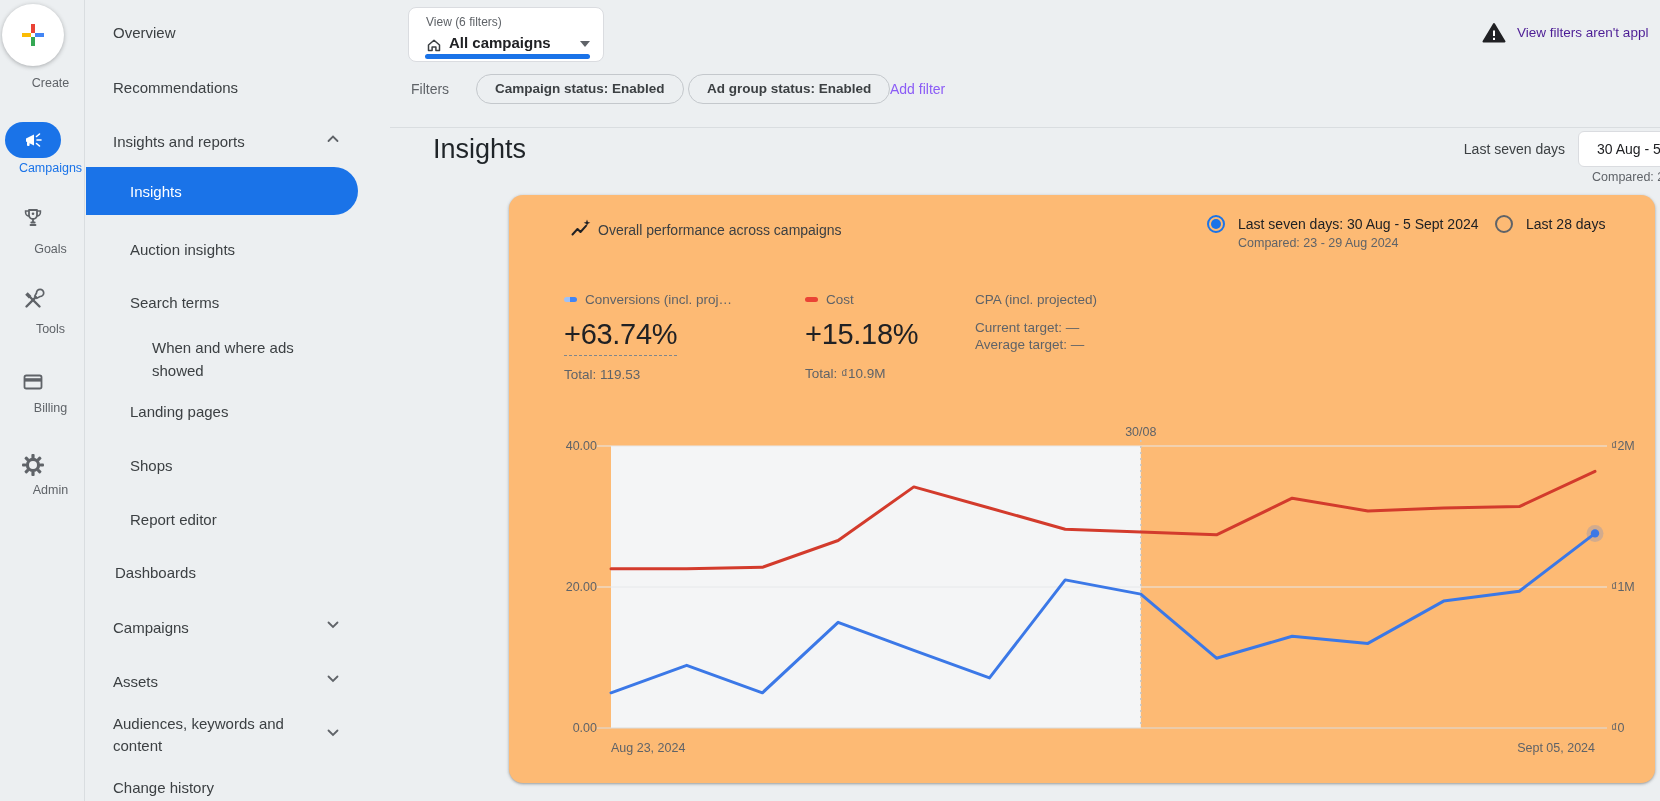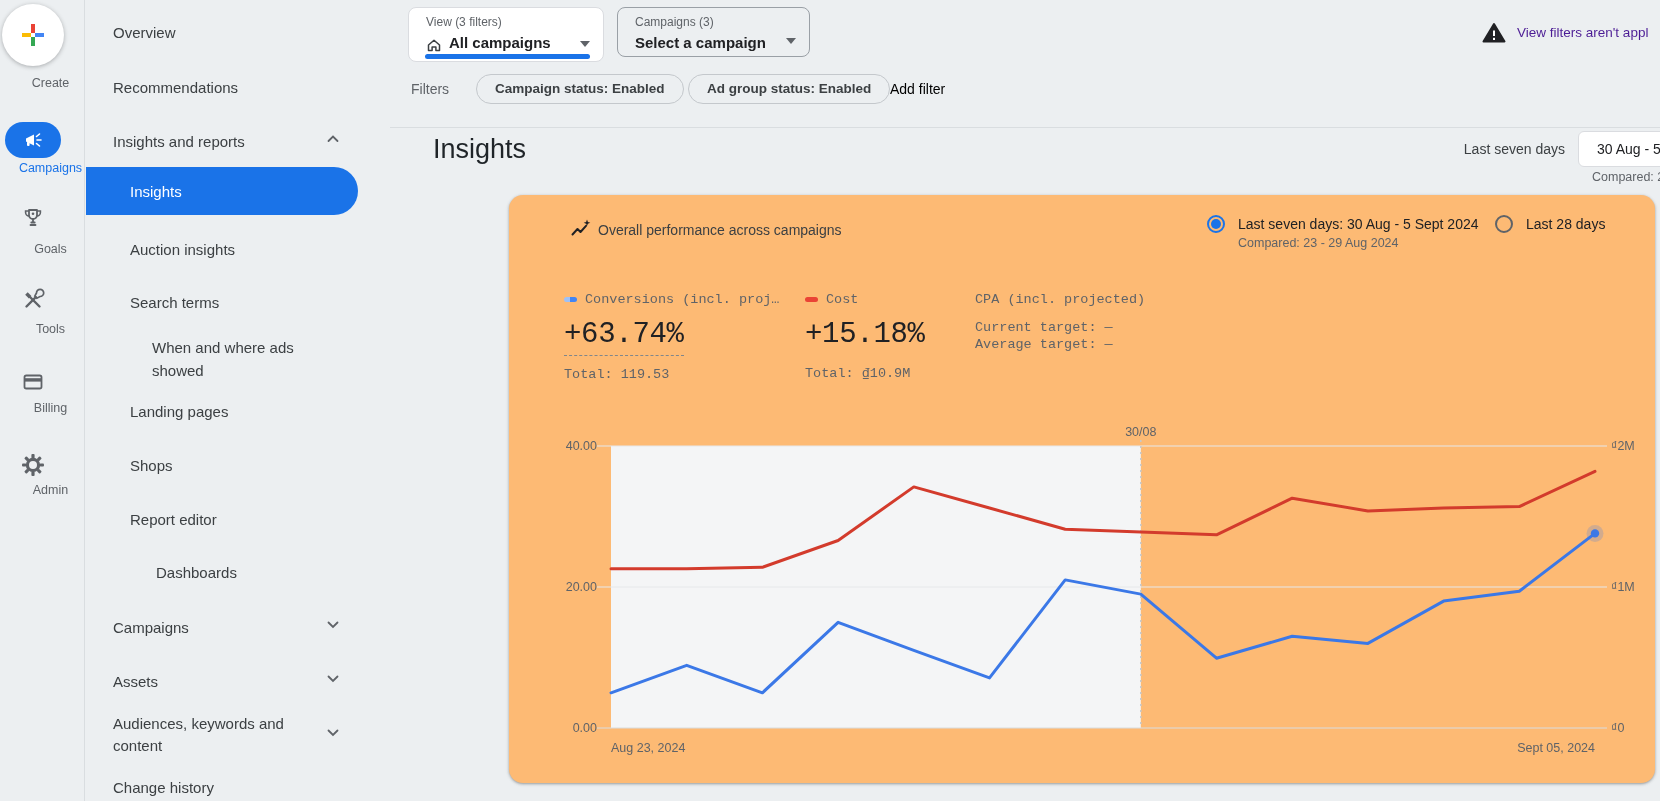--- a/index.html
+++ b/index.html
@@ -39,21 +39,21 @@
   .campbox{position:absolute;left:617px;top:7px;width:193px;height:50px;border:1px solid #9aa0a6;border-radius:8px;box-sizing:border-box;}
   .campbox .selbox-val{left:17px;}
   .campbox .caret{top:30px;}
   .warn-icn{position:absolute;left:1482px;top:21px;}
   .warn-text{position:absolute;left:1517px;top:25px;font-size:13.5px;color:#4c1d95;white-space:nowrap;}
 
   
   .filters-label{position:absolute;left:411px;top:81px;font-size:14px;color:#5f6368;}
   .pill{position:absolute;top:74px;height:30px;line-height:28px;padding:0 18px;border:1px solid #c4c8cc;
         border-radius:16px;font-size:13.5px;font-weight:bold;color:#3c4043;box-sizing:border-box;white-space:nowrap;}
-  .add-filter{position:absolute;left:890px;top:81px;font-size:14px;color:#000000;}
+  .add-filter{position:absolute;left:890px;top:81px;font-size:14px;color:#8b5cf6;}
   .divider{position:absolute;left:390px;right:0;top:127px;height:1px;background:#d9dde0;}
 
   
   .page-title{position:absolute;left:433px;top:134px;font-size:27px;color:#1f2428;}
   .range-label{position:absolute;right:95px;top:141px;font-size:14px;color:#3c4043;}
   .datebox{position:absolute;left:1578px;top:131px;width:150px;height:36px;background:#fff;border:1px solid #dadce0;
            border-radius:6px;box-sizing:border-box;font-size:14px;line-height:34px;padding-left:18px;white-space:nowrap;}
   .compared{position:absolute;left:1592px;top:170px;font-size:12.5px;color:#5f6368;white-space:nowrap;}
 
   
@@ -61,21 +61,21 @@
         box-shadow:0 1px 2px rgba(60,64,67,.3),0 1px 3px 1px rgba(60,64,67,.15);}
   .card-icon{position:absolute;left:61px;top:24px;}
   .card-title{position:absolute;left:89px;top:27px;font-size:14px;color:#3c4043;}
   .radio-row{position:absolute;top:19px;display:flex;gap:13px;}
   .radio{width:18px;height:18px;border-radius:50%;border:2px solid #5f6368;box-sizing:border-box;flex:none;margin-top:1px;position:relative;}
   .radio.sel{border-color:#1a73e8;}
   .radio.sel::after{content:"";position:absolute;inset:2px;background:#1a73e8;border-radius:50%;}
   .radio-label{font-size:14px;color:#202124;line-height:20px;white-space:nowrap;}
   .radio-sub{font-size:12.5px;color:#5f6368;margin-top:2px;white-space:nowrap;}
 
-  .metric{position:absolute;top:94px;font-family:Liberation Mono, monospace;}
+  .metric{position:absolute;top:94px;}
   .metric-head{display:flex;align-items:center;gap:8px;font-size:13.5px;color:#5f6368;height:20px;white-space:nowrap;}
   .dash{width:13px;height:5px;border-radius:3px;flex:none;}
   .dash.blue{background:linear-gradient(90deg,#9ec1f7 0 45%,#4285f4 45% 100%);}
   .dash.red{background:#ea4335;}
   .metric-value{margin-top:9px;font-size:29px;letter-spacing:-.3px;color:#202124;display:inline-block;padding-bottom:4px;}
   .metric-value.dashed{border-bottom:1.5px dashed #80868b;}
   .metric-lines{margin-top:10px;font-size:13.5px;color:#5f6368;line-height:17px;white-space:nowrap;}
 
   .chart{position:absolute;left:0;top:200px;width:1146px;height:388px;}
   .tick{fill:#5f6368;font-size:12.5px;font-family:"Liberation Sans","DejaVu Sans",sans-serif;}
@@ -203,21 +203,21 @@
       <div class="nav-item" data-interactable="true" style="top: 401px;">
         <span class="nav-text" data-interactable="false" style="margin-left: 45px;">Landing pages</span>
       </div>
       <div class="nav-item" data-interactable="true" style="top: 455px;">
         <span class="nav-text" data-interactable="false" style="margin-left: 45px;">Shops</span>
       </div>
       <div class="nav-item" data-interactable="true" style="top: 509px;">
         <span class="nav-text" data-interactable="false" style="margin-left: 45px;">Report editor</span>
       </div>
       <div class="nav-item" data-interactable="true" style="top: 562px;">
-        <span class="nav-text" data-interactable="false" style="margin-left: 71px;">Dashboards</span>
+        <span class="nav-text" data-interactable="false" style="margin-left: 30px;">Dashboards</span>
       </div>
       <div class="nav-item" data-interactable="true" style="top: 617px;">
         <span class="nav-text" data-interactable="false" style="margin-left: 28px;">Campaigns</span>
         <span class="icn chev" data-interactable="false">
           <svg width="12" height="8" viewBox="0 0 12 8">
             <path d="M1.5 1.5 L6 6 L10.5 1.5" fill="none" stroke="#5f6368" stroke-width="1.8" stroke-linecap="round"></path>
           </svg>
         </span>
       </div>
       <div class="nav-item" data-interactable="true" style="top: 671px;">
@@ -235,36 +235,31 @@
             <path d="M1.5 1.5 L6 6 L10.5 1.5" fill="none" stroke="#5f6368" stroke-width="1.8" stroke-linecap="round"></path>
           </svg>
         </span>
       </div>
       <div class="nav-item" data-interactable="true" style="top: 777px;">
         <span class="nav-text" data-interactable="false" style="margin-left: 28px;">Change history</span>
       </div>
     </nav>
 
   <div class="viewbox" data-interactable="true">
-    <span class="selbox-label" data-interactable="false">View (3 filters)</span>
+    <span class="selbox-label" data-interactable="false">View (6 filters)</span>
     <span class="icn abs" style="left:16px;top:28px;" data-interactable="false">
       <svg width="18" height="18" viewBox="0 0 18 18">
           <path d="M3.5 9 L9 4.2 L14.5 9 V14.6 H10.9 V11 H7.1 V14.6 H3.5 Z" fill="none" stroke="#3c4043" stroke-width="1.5" stroke-linejoin="round"></path>
         </svg>
     </span>
     <span class="selbox-val" data-interactable="false">All campaigns</span>
     <span class="caret" data-interactable="false"></span>
     <span class="bluebar" data-interactable="false"></span>
   </div>
 
-  <div class="campbox" data-interactable="true">
-    <span class="selbox-label" data-interactable="false">Campaigns (3)</span>
-    <span class="selbox-val" data-interactable="false">Select a campaign</span>
-    <span class="caret" data-interactable="false"></span>
-  </div>
 
   <span class="warn-icn icn" data-interactable="false">
     <svg width="24" height="24" viewBox="0 0 24 24">
         <path d="M12 3 L22.5 20.5 H1.5 Z" fill="#202124" stroke="#202124" stroke-width="2" stroke-linejoin="round"></path>
         <rect x="11" y="9.5" width="2" height="5.5" fill="#fff"></rect>
         <rect x="11" y="16.8" width="2" height="2.2" fill="#fff"></rect>
       </svg>
   </span>
   <span class="warn-text" data-interactable="true">View filters aren't appl</span>
 

